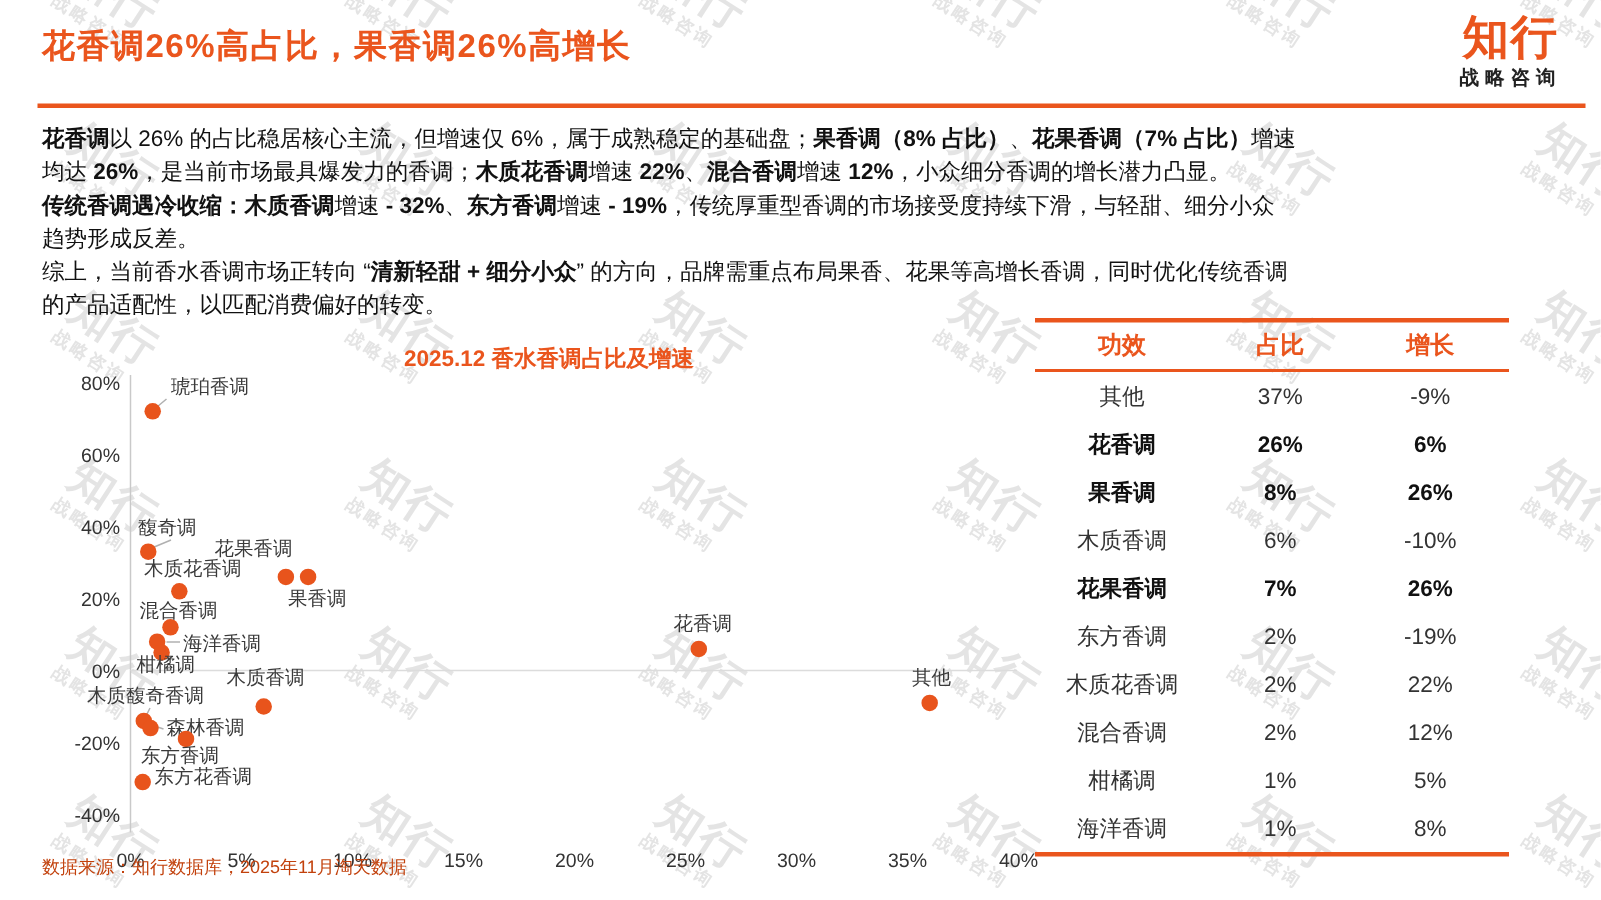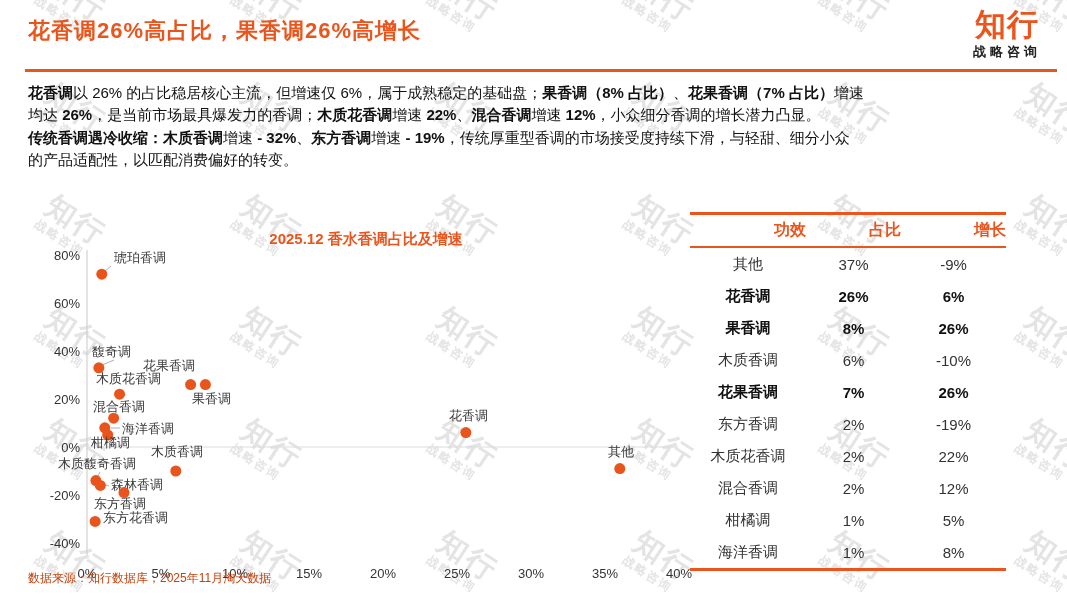--- a/index.html
+++ b/index.html
@@ -16,21 +16,21 @@
   .logo{position:absolute;right:26px;top:8px;text-align:center;}
   .logo-zh{font-size:31px;font-weight:800;color:var(--accent);letter-spacing:1px;line-height:1.1;}
   .logo-sub{font-size:13px;font-weight:700;color:#222;letter-spacing:4px;margin-top:1px;}
   .divider{position:absolute;left:25px;top:69px;width:1032px;height:3px;background:var(--accent);}
   .summary{position:absolute;left:28px;top:82px;width:1014px;font-size:15px;line-height:22.3px;color:#111;}
   .summary b{font-weight:700;}
   .chart-wrap{position:absolute;left:16px;top:225px;width:680px;height:362px;}
   .table{position:absolute;left:690px;top:212px;width:316px;}
   .t-head{display:grid;grid-template-columns:116px 95px 105px;border-top:3px solid var(--accent);
           border-bottom:2px solid var(--accent);height:31px;align-items:center;}
-  .t-head div{text-align:right;color:var(--accent);font-weight:700;font-size:16px;}
+  .t-head div{text-align:center;color:var(--accent);font-weight:700;font-size:16px;}
   .t-body{border-bottom:3px solid var(--accent);}
   .t-row{display:grid;grid-template-columns:116px 95px 105px;height:32px;align-items:center;
          font-size:15px;color:#333;}
   .t-row div{text-align:center;}
   .t-row.bold{font-weight:700;color:#111;}
   .footer{position:absolute;left:28px;top:570px;font-size:12px;color:#c2410c;}
 </style>
 </head>
 <body>
 
@@ -189,20 +189,22 @@
     <div class="logo-zh">知行</div>
     <div class="logo-sub">战略咨询</div>
   </div>
 
   <div class="divider"></div>
 
   <div class="summary">
       <div><b>花香调</b><span>以 26% 的占比稳居核心主流，但增速仅 6%，属于成熟稳定的基础盘；</span><b>果香调（8% 占比）</b><span>、</span><b>花果香调（7% 占比）</b><span>增速</span></div>
       <div><span>均达 </span><b>26%</b><span>，是当前市场最具爆发力的香调；</span><b>木质花香调</b><span>增速 </span><b>22%</b><span>、</span><b>混合香调</b><span>增速 </span><b>12%</b><span>，小众细分香调的增长潜力凸显。</span></div>
       <div><b>传统香调遇冷收缩：木质香调</b><span>增速</span><b> - 32%</b><span>、</span><b>东方香调</b><span>增速</span><b> - 19%</b><span>，传统厚重型香调的市场接受度持续下滑，与轻甜、细分小众</span></div>
+      <div><span>趋势形成反差。</span></div>
+      <div><span>综上，当前香水香调市场正转向 “</span><b>清新轻甜 + 细分小众</b><span>” 的方向，品牌需重点布局果香、花果等高增长香调，同时优化传统香调</span></div>
       <div><span>的产品适配性，以匹配消费偏好的转变。</span></div>
     </div>
 
   <div class="chart-wrap">
     <svg width="680" height="362" viewBox="0 0 680 362" xmlns="http://www.w3.org/2000/svg">
         <line x1="71" y1="25" x2="71" y2="330" stroke="#c9c9c9" stroke-width="1"></line>
         <line x1="71" y1="222" x2="662" y2="222" stroke="#dcdcdc" stroke-width="1"></line>
         <text x="350" y="19" text-anchor="middle" fill="#EA551D" font-size="15" font-weight="700">2025.12 香水香调占比及增速</text>
         <text x="64" y="35" text-anchor="end" fill="#333" font-size="13">80%</text>
         <text x="64" y="83" text-anchor="end" fill="#333" font-size="13">60%</text>

